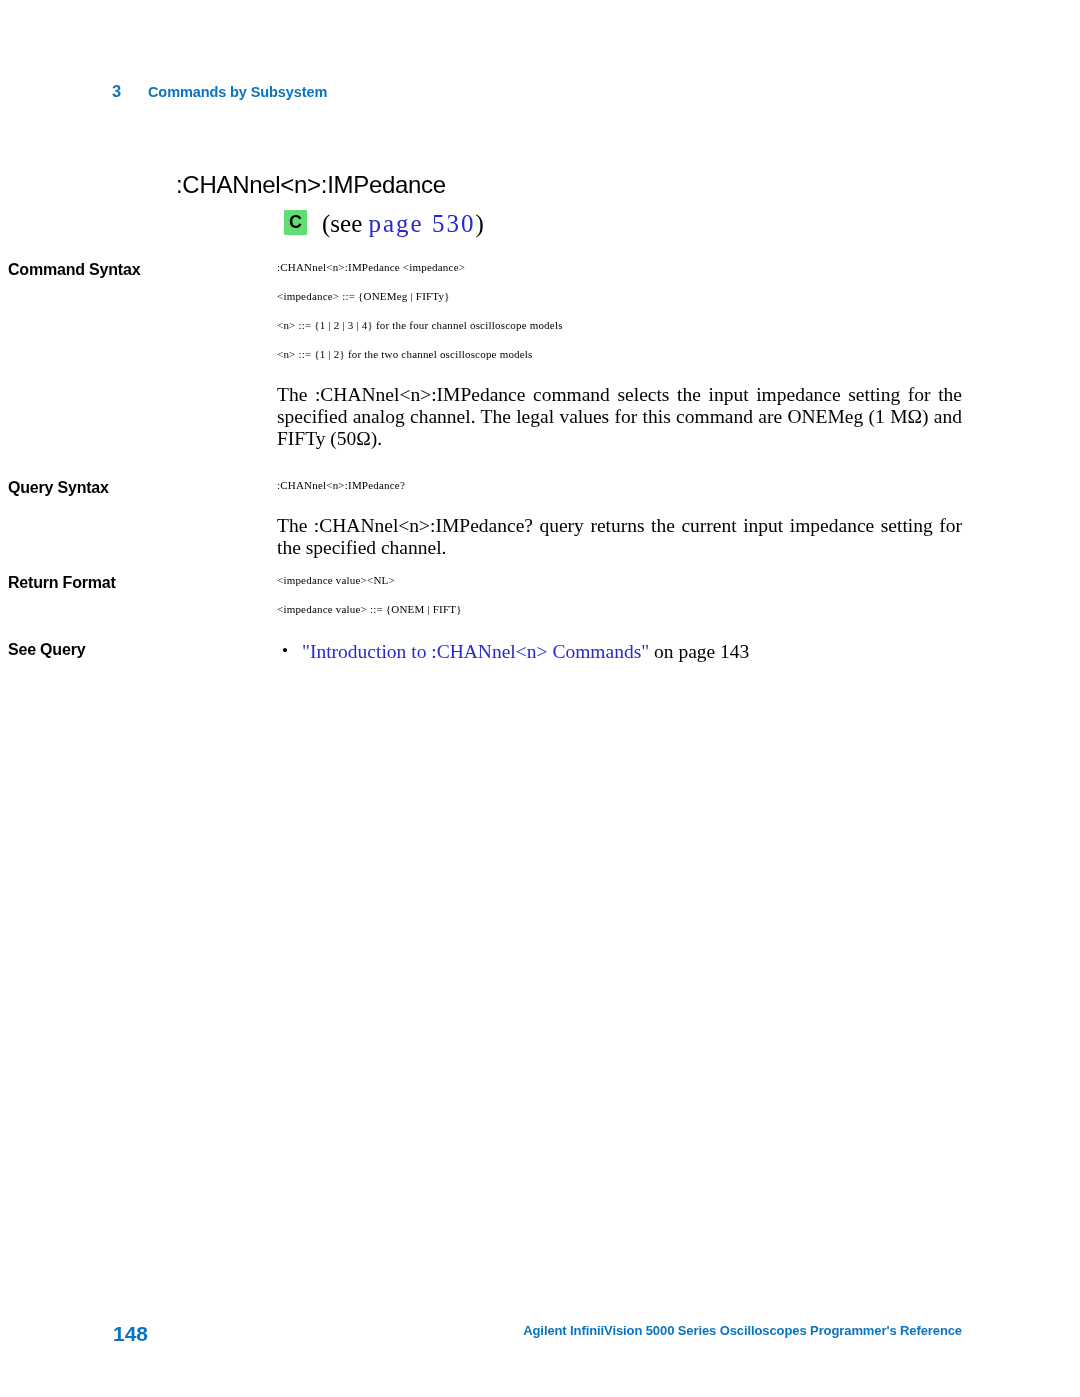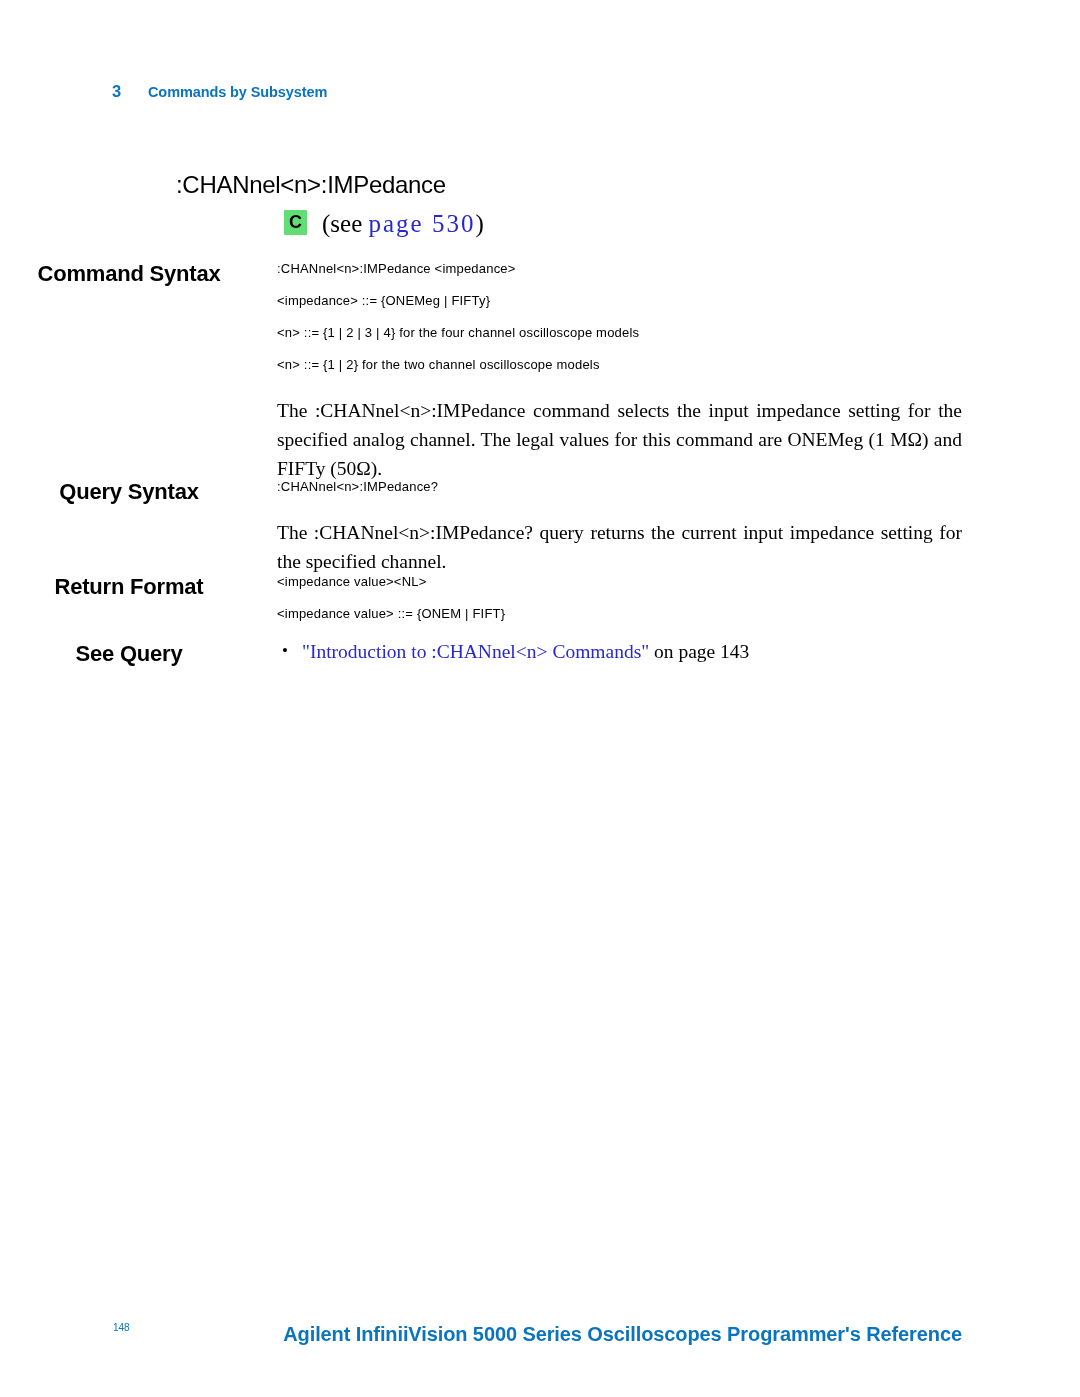--- a/index.html
+++ b/index.html
@@ -90,45 +90,45 @@
   .see-line .sp { letter-spacing: 2px; }
 
   
   .row {
     position: absolute;
     left: 0;
     width: 1080px;
   }
   .label {
     position: absolute;
-    left: 0;
+    left: 8px;
     width: 258px;
-    text-align: center;
-    font-family: "Liberation Sans", sans-serif;
-    font-weight: bold;
-    font-size: 22px;
+    text-align: left;
+    font-family: "Liberation Sans", sans-serif;
+    font-weight: bold;
+    font-size: 16px;
     color: #000000;
     letter-spacing: -0.2px;
   }
   .content {
     position: absolute;
     left: 277px;
     width: 685px;
   }
   .code {
-    font-family: Liberation Sans, sans-serif;
-    font-size: 13px;
+    font-family: Liberation Serif, serif;
+    font-size: 11px;
     color: #000000;
     white-space: pre;
     letter-spacing: 0.2px;
   }
   .para {
     font-family: "Liberation Serif", serif;
     font-size: 19.5px;
-    line-height: 29px;
+    line-height: 22px;
     color: #000000;
     text-align: justify;
     text-justify: inter-word;
   }
 
   
   .seealso-bullet {
     position: absolute;
     left: 282px;
     font-family: "Liberation Serif", serif;
@@ -144,31 +144,31 @@
     white-space: nowrap;
   }
   .seealso-text .lnk { color: #2828CC; }
 
   
   .footer-page {
     position: absolute;
     left: 113px;
     top: 1322px;
     font-family: "Liberation Sans", sans-serif;
-    font-weight: normal;
-    font-size: 10px;
+    font-weight: bold;
+    font-size: 21px;
     color: #0A74BE;
   }
   .footer-title {
     position: absolute;
     right: 118px;
     top: 1323px;
     font-family: "Liberation Sans", sans-serif;
     font-weight: bold;
-    font-size: 20px;
+    font-size: 13px;
     color: #0A74BE;
     letter-spacing: -0.1px;
     white-space: nowrap;
   }
 </style>
 </head>
 <body>
 
 <div class="page">
 

